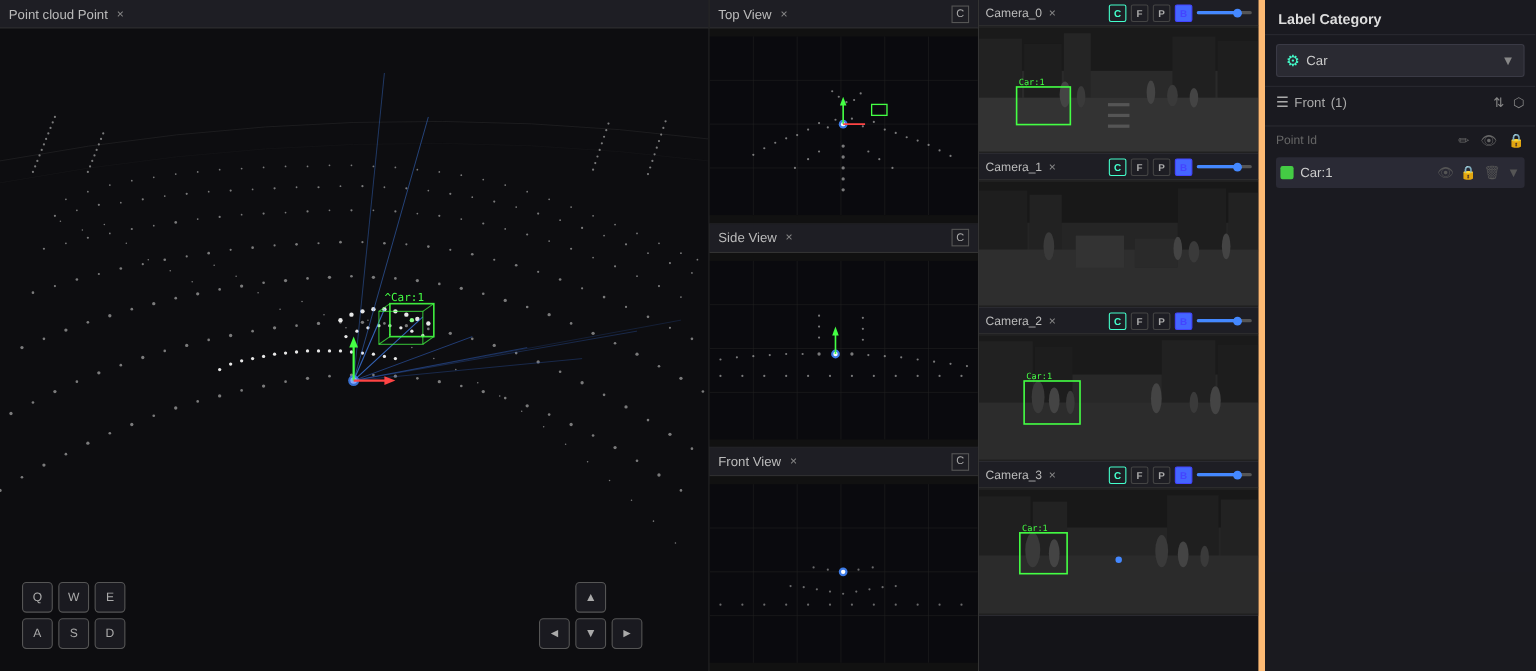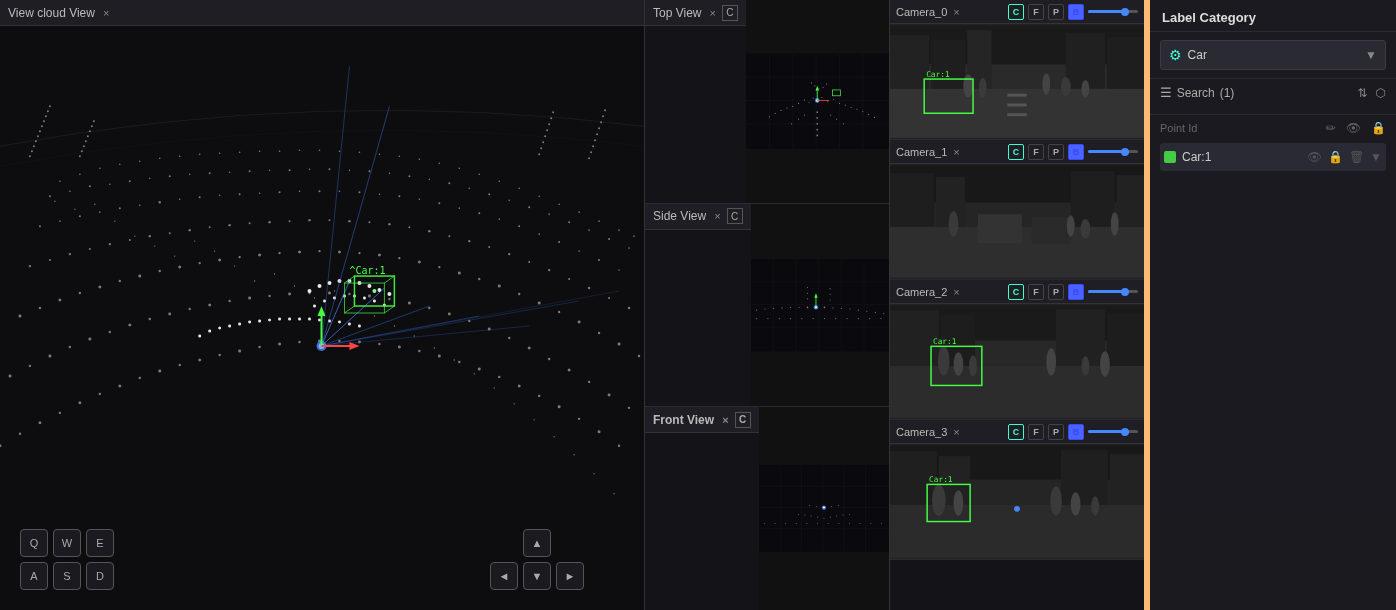--- a/index.html
+++ b/index.html
@@ -103,23 +103,23 @@
       background: #141418;
       border-right: 1px solid #333;
       flex-shrink: 0;
       display: flex;
       flex-direction: column;
     }
     .view-panel {
       flex: 1;
       border-bottom: 1px solid #2a2a30;
       display: flex;
-      flex-direction: row;
-    }
-    .view-panel:last-child { border-bottom: none; font-weight: bold; }
+      flex-direction: column;
+    }
+    .view-panel:last-child { border-bottom: none; }
     .view-panel-header {
       height: 26px;
       background: #1e1e24;
       display: flex;
       align-items: center;
       padding: 0 8px;
       border-bottom: 1px solid #333;
       font-size: 12px;
       color: #bbb;
       gap: 6px;
@@ -328,21 +328,21 @@
     
     ::-webkit-scrollbar { width: 4px; }
     ::-webkit-scrollbar-track { background: #1a1a20; }
     ::-webkit-scrollbar-thumb { background: #444; border-radius: 2px; }
   </style>
 </head>
 <body>
 
 <div class="point-cloud-panel">
   <div class="panel-header">
-    <span>View cloud View</span>
+    <span>Point cloud Point</span>
     <span class="close-btn">×</span>
   </div>
   <div class="point-cloud-canvas">
     
     <svg viewBox="0 0 645 584" xmlns="http://www.w3.org/2000/svg">
 
       <defs>
         <radialGradient id="fogGrad" cx="50%" cy="60%" r="60%">
           <stop offset="0%" stop-color="#888" stop-opacity="0.3"></stop>
           <stop offset="100%" stop-color="#111" stop-opacity="0"></stop>
@@ -1113,21 +1113,21 @@
       <span style="color:#4fc; font-size:14px;">⚙</span>
       <span>Car</span>
       <span class="category-dropdown-arrow">▼</span>
     </div>
   </div>
 
   <div class="labels-section">
     <div class="labels-header">
       <div class="labels-title">
         <span style="font-size:13px;">☰</span>
-        <span>Search</span>
+        <span>Front</span>
         <span>(1)</span>
       </div>
       <div class="labels-actions">
         <span style="cursor:pointer; font-size:12px;">⇅</span>
         <span style="cursor:pointer; font-size:12px;">⬡</span>
       </div>
     </div>
 
   </div>
 

